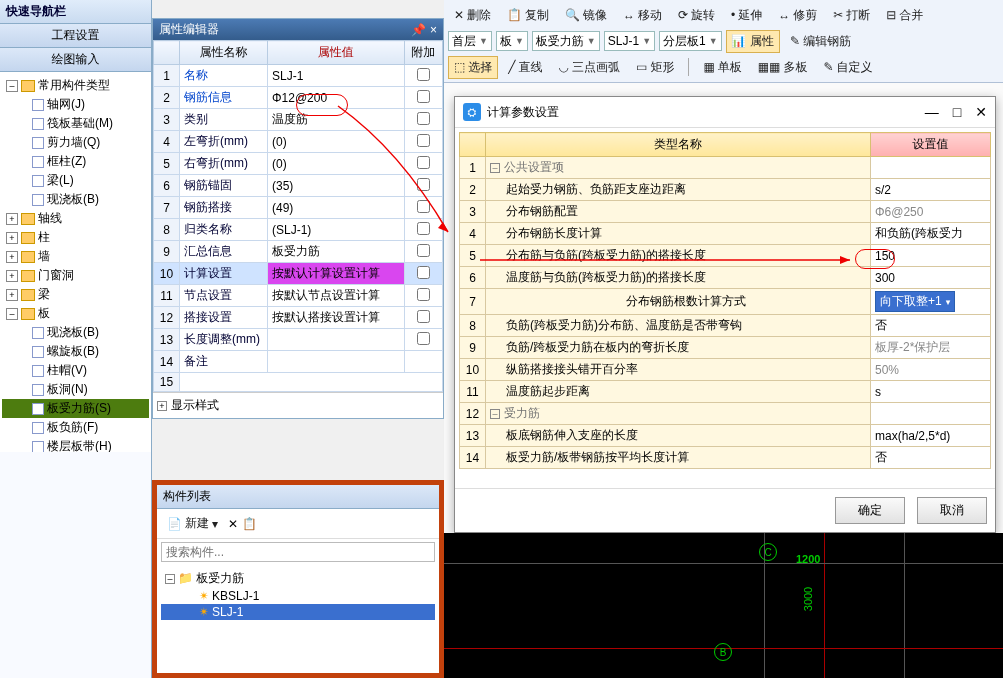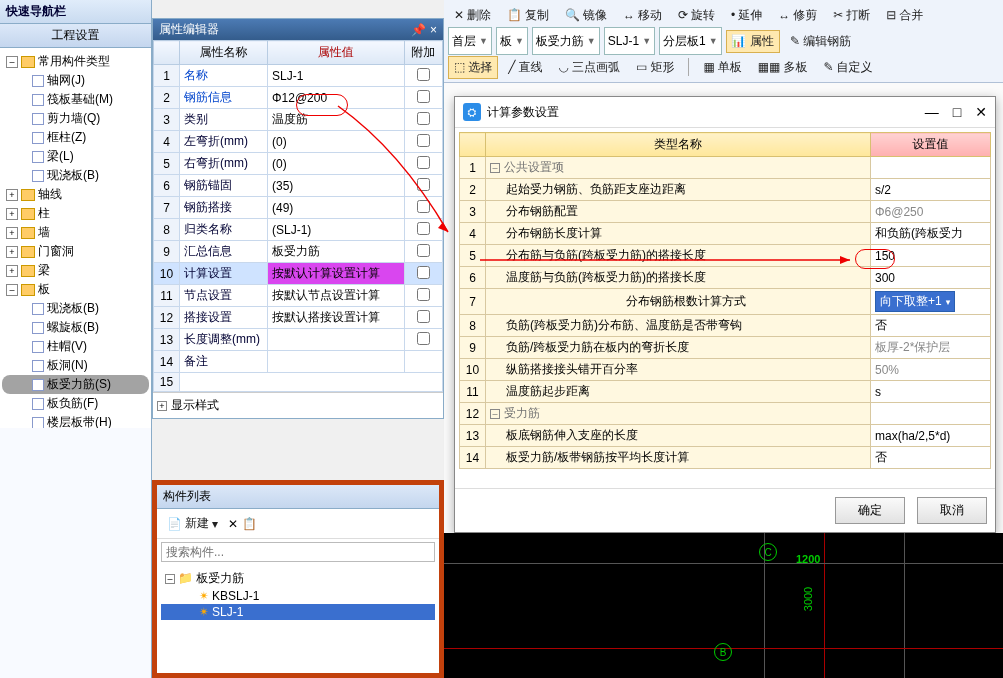--- a/index.html
+++ b/index.html
@@ -1,31 +1,31 @@
 <!DOCTYPE html>
 <html><head>
 <meta charset="utf-8">
 <style>
 * { box-sizing: border-box; margin: 0; padding: 0; font-family: "Microsoft YaHei", SimSun, sans-serif; font-size: 12px; }
 body { background: #f0f0f0; width: 1003px; height: 678px; overflow: hidden; position: relative; }
 .tool-btn { display: inline-flex; align-items: center; gap: 3px; padding: 2px 5px; border: 1px solid transparent; cursor: pointer; background: transparent; color: #222; white-space: nowrap; }
-.combo { display: inline-flex; align-items: center; border: 1px solid #9bb; background: #fff; padding: 1px 3px; height: 28px; }
+.combo { display: inline-flex; align-items: center; border: 1px solid #9bb; background: #fff; padding: 1px 3px; height: 20px; }
 .combo .caret { margin-left: 3px; font-size: 9px; color: #666; }
 
 
 .nav-left { position: absolute; top: 0; left: 0; width: 152px; height: 100%; background: #f8faff; border-right: 1px solid #8aacc8; }
 .nav-title { background: linear-gradient(#e0ecfa,#c9dbf0); padding: 3px 6px; font-weight: bold; color: #003; border-bottom: 1px solid #8aacc8; }
 .panel-header { background: linear-gradient(#dce8f8,#c4d6ee); text-align: center; padding: 3px; border-bottom: 1px solid #8aacc8; cursor: pointer; }
 .tree { padding: 4px 2px; overflow-y: auto; height: 380px; background: #fff; }
 .tree-node { display: flex; align-items: center; padding: 1px 0 1px 4px; cursor: pointer; white-space: nowrap; }
 .tree-node.indent2 { padding-left: 30px; }
 .tree-node .exp { width: 12px; height: 12px; border: 1px solid #888; display: inline-flex; align-items: center; justify-content: center; font-size: 9px; margin-right: 3px; background: #fff; line-height: 10px; }
 .tree-node .folder { width: 14px; height: 12px; background: #fc6; border: 1px solid #c90; margin-right: 3px; display: inline-block; }
 .tree-node .file { width: 12px; height: 12px; background: #fff; border: 1px solid #89c; margin-right: 3px; display: inline-block; }
-.tree-node.selected { background: #a3a3a3; border-radius: 8px; }
+.tree-node.selected { background: #4d7c0f; }
 
 
 .prop-editor { position: absolute; top: 18px; left: 152px; width: 292px; border: 1px solid #8aacc8; background: #fff; }
 .prop-header { background: linear-gradient(#4c7bb4,#345c8c); color: #fff; padding: 2px 6px; display: flex; justify-content: space-between; align-items: center; }
 .prop-table { width: 100%; border-collapse: collapse; }
 .prop-table th { background: linear-gradient(#f4f8ff,#dde8f6); border: 1px solid #b8cce2; padding: 3px 4px; font-weight: normal; }
 .prop-table td { border: 1px solid #c8d8ec; padding: 2px 4px; height: 19px; }
 .prop-table td.rownum { background: #eef3fb; text-align: center; width: 26px; }
 .prop-table td.name { width: 88px; color: #003; }
 .prop-table td.name.link { color: #0044cc; cursor: pointer; }
@@ -87,20 +87,21 @@
 
 .dd-btn { display:inline-flex; align-items:center; background:#3a6fcf; color:#fff; padding:1px 4px; border:1px solid #2a5faf; }
 .dd-btn .caret { font-size:9px; margin-left:4px; }
 </style>
 </head>
 <body>
 
 <div class="nav-left">
   <div class="nav-title">快速导航栏</div>
   <div class="panel-header">工程设置</div>
+  <div class="panel-header">绘图输入</div>
   <div class="tree" id="nav-tree">
       <div class="tree-node">
         <span class="exp">–</span>
         <span class="folder"></span>
         <span>常用构件类型</span>
       </div>
       <div class="tree-node indent2">
         <span class="file"></span>
         <span>轴网(J)</span>
       </div>

